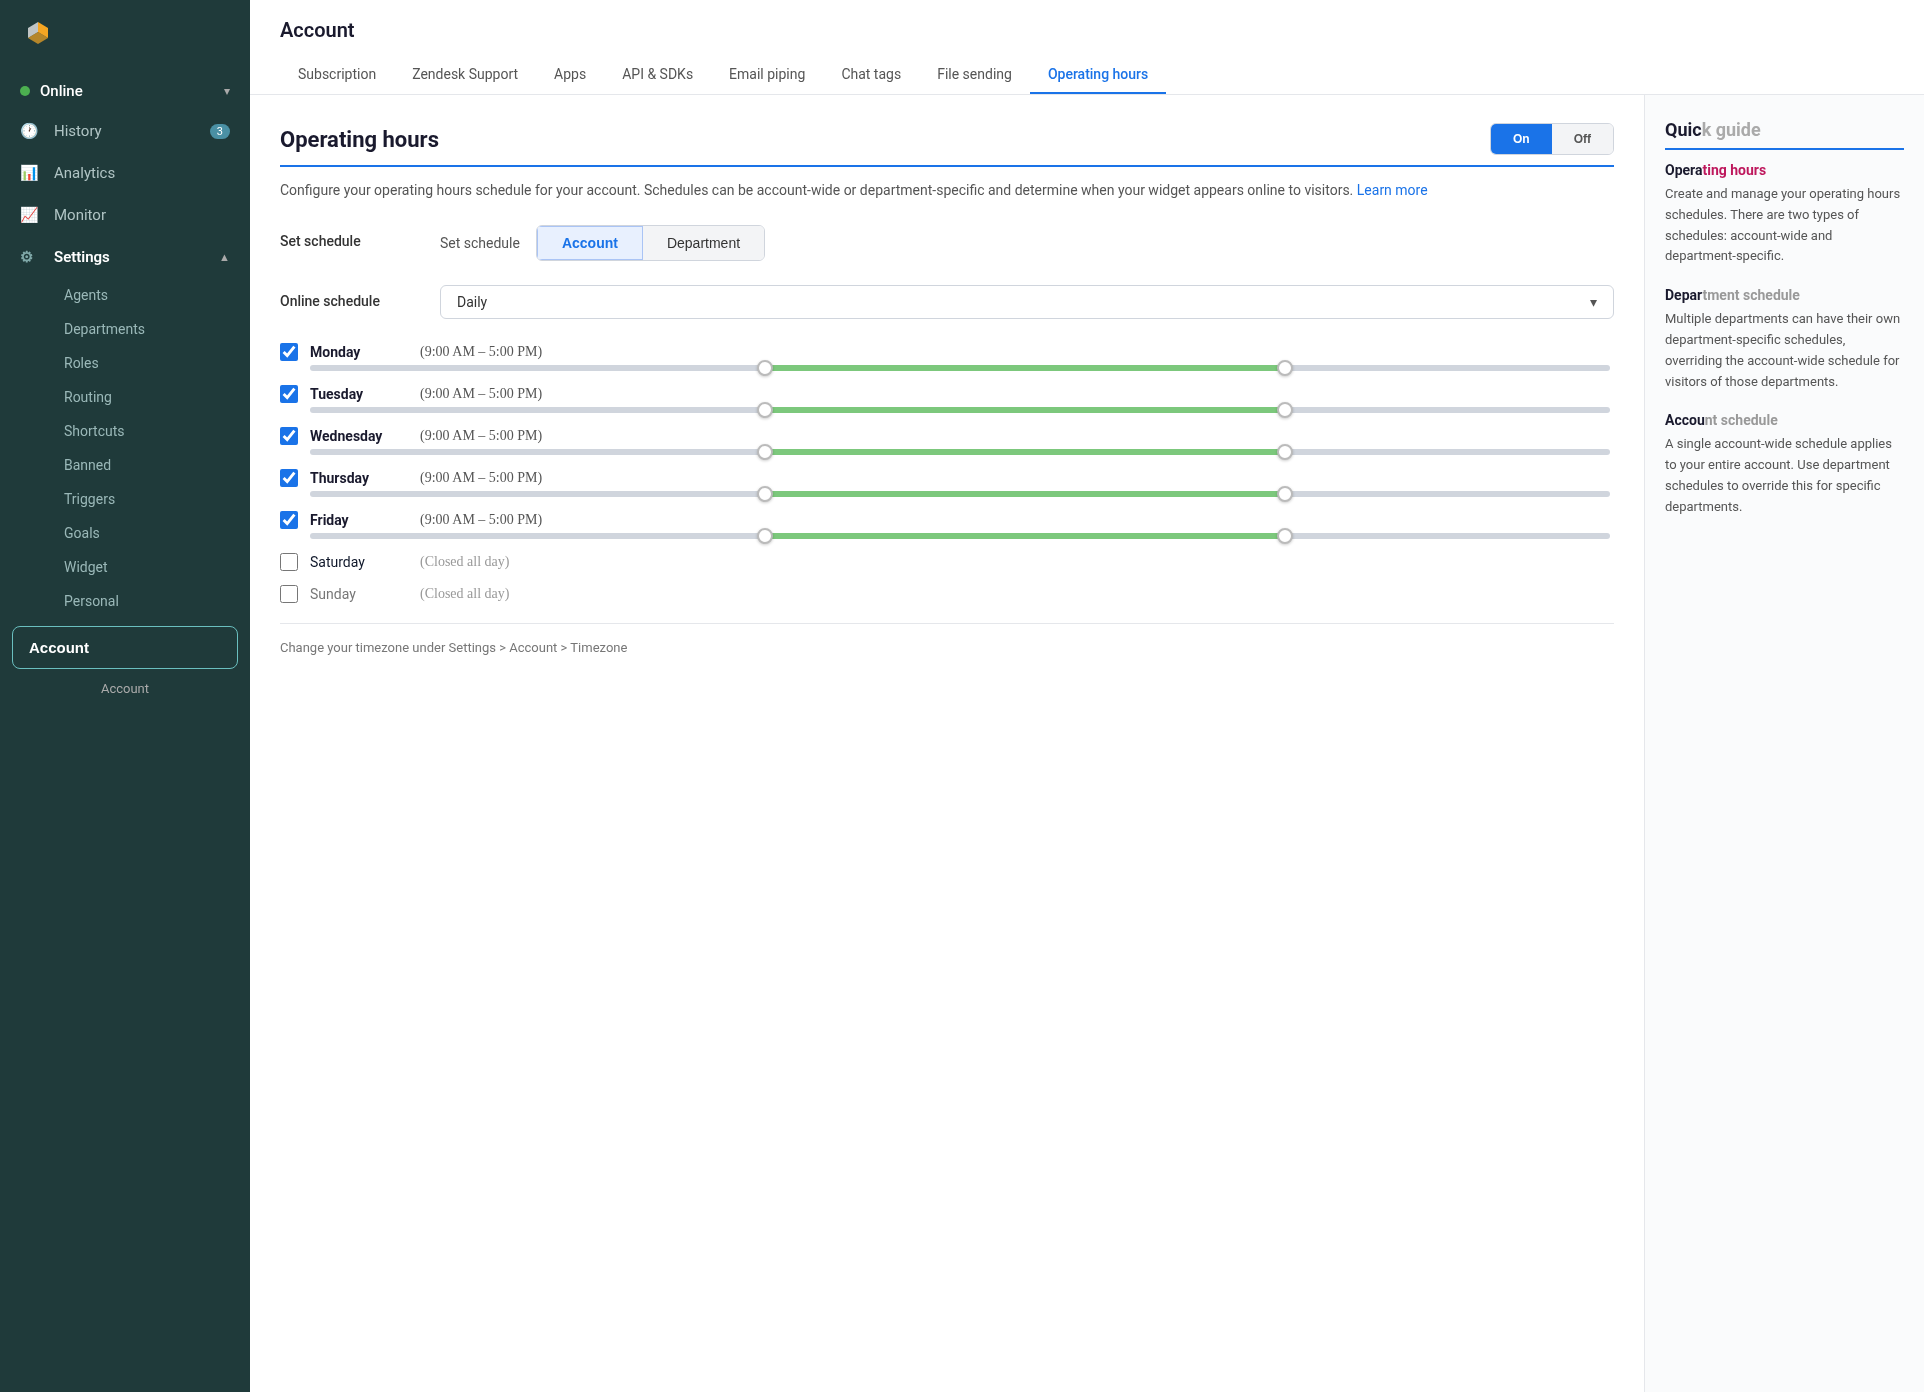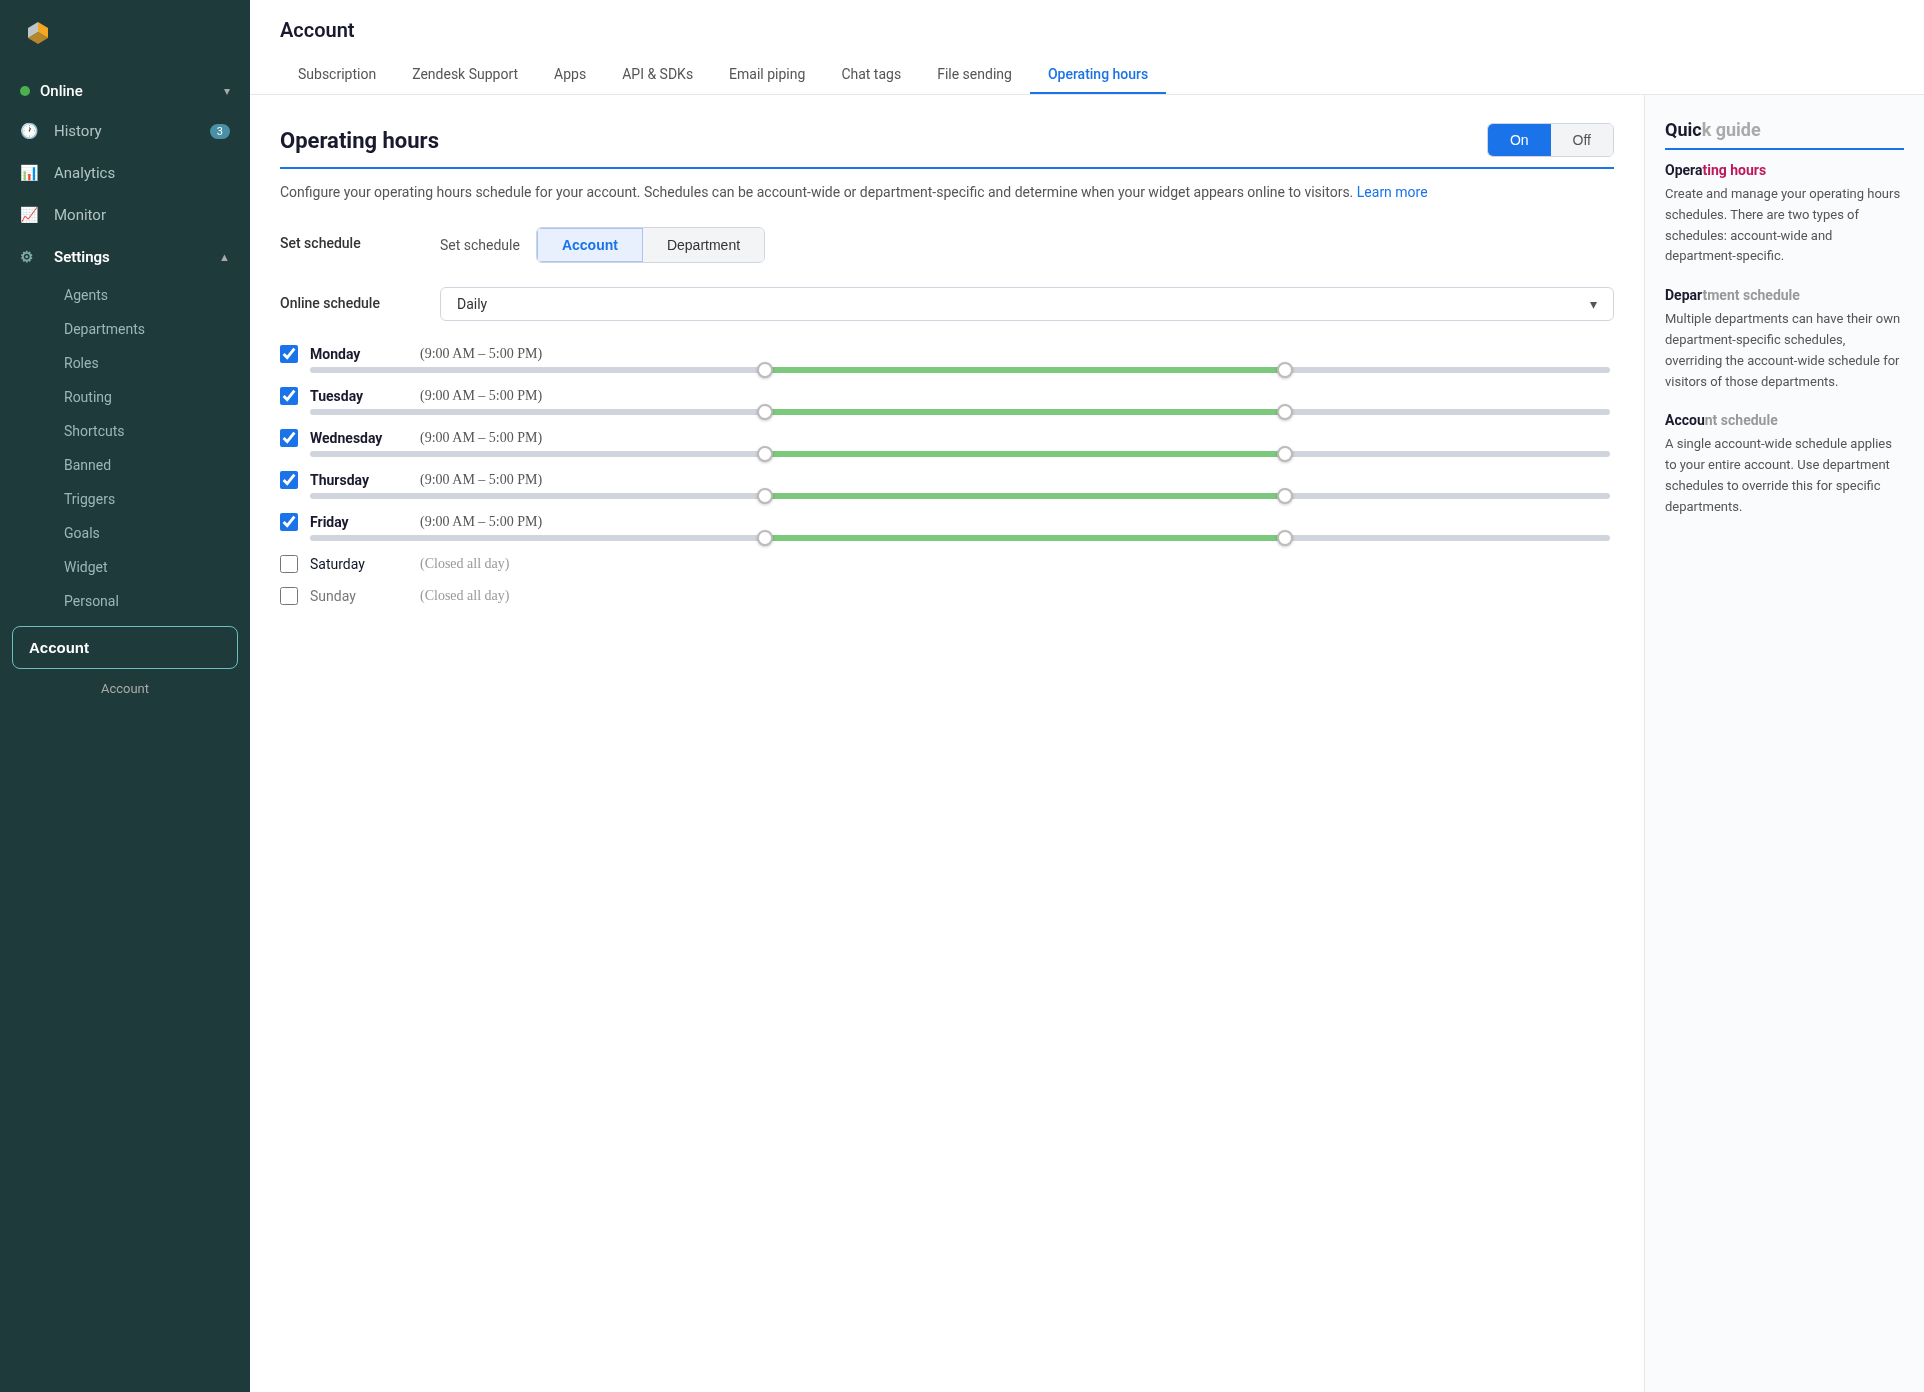--- a/index.html
+++ b/index.html
@@ -175,22 +175,22 @@
       color: #1a1a2e;
     }
     .toggle-group {
       display: flex;
       border: 1px solid #d0d5dd;
       border-radius: 6px;
       overflow: hidden;
     }
     .toggle-btn {
       padding: 8px 22px;
-      font-size: 14px;
-      font-weight: 400;
+      font-size: 12px;
+      font-weight: 700;
       cursor: pointer;
       border: none;
       background: #f3f4f6;
       color: #555;
       text-align: right;
     }
     .toggle-btn.active {
       background: #1a73e8;
       color: #fff;
     }
@@ -541,20 +541,23 @@
         <div class="day-row day-unchecked">
           <div class="day-header">
             <input type="checkbox" class="day-checkbox" style="">
             <span class="day-name" style="font-weight:400;color:#777;">Sunday</span>
             <span class="day-hours" style="color:#999;">(Closed all day)</span>
           </div>
         </div>
 
       </div>
 
+      <div class="bottom-note">
+        <span>Change your timezone under Settings &gt; Account &gt; Timezone</span>
+      </div>
 
     </div>
 
     <div class="quick-panel">
       <div class="quick-panel-title">
         Quic<span style="color:#aaa;">k guide</span>
       </div>
       <div class="quick-section">
         <div class="quick-section-title">Opera<span style="color:#be185d;">ting hours</span></div>
         <div class="quick-section-text">

